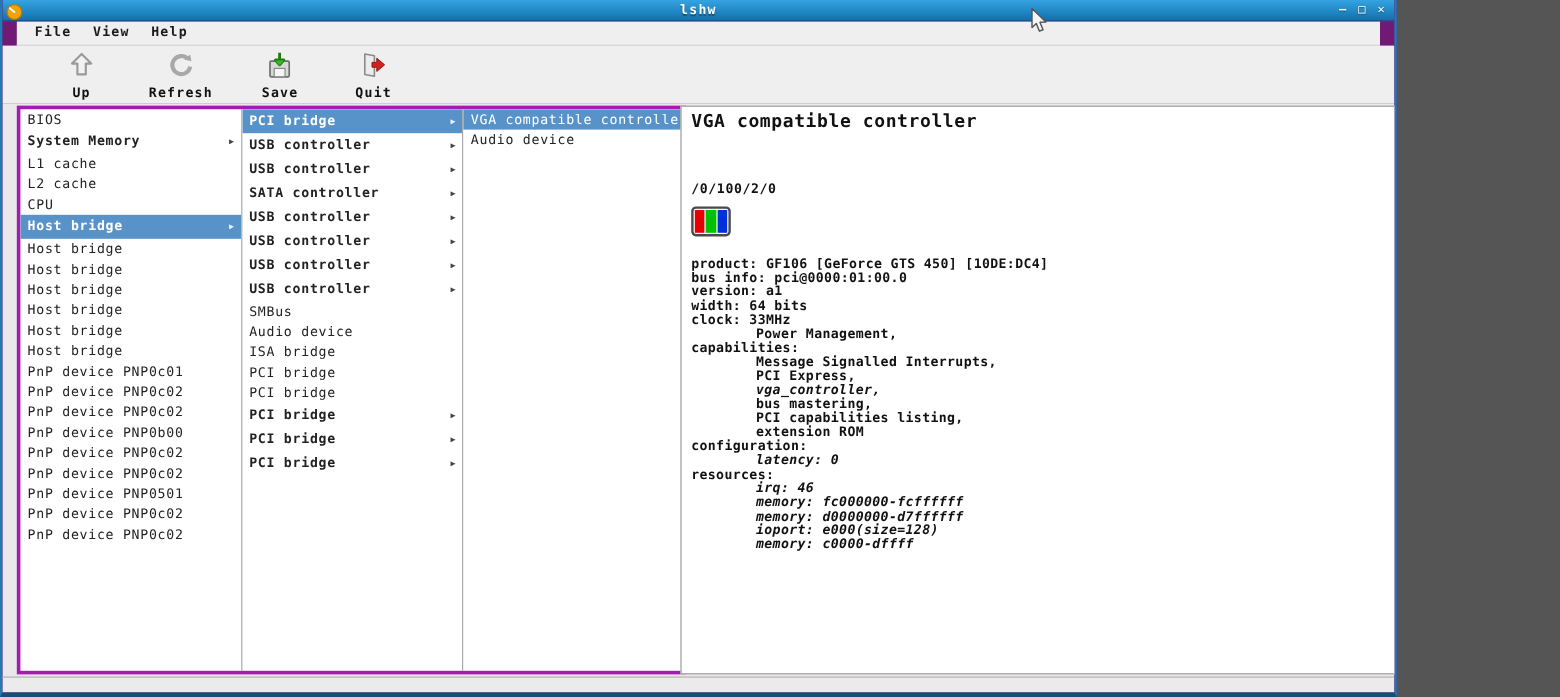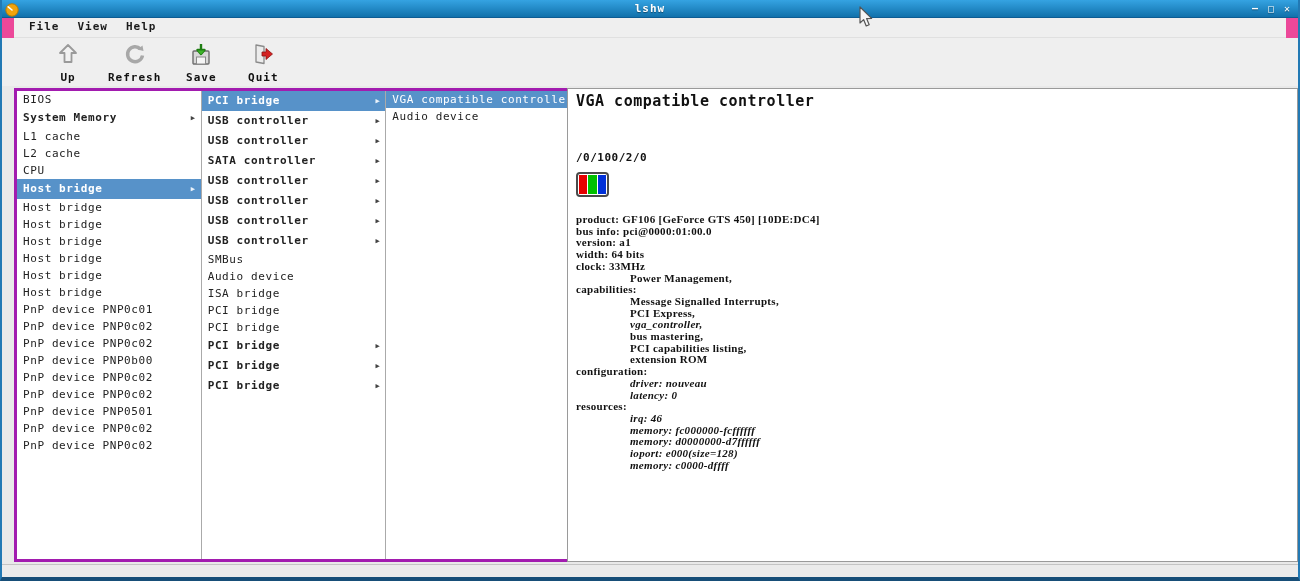--- a/index.html
+++ b/index.html
@@ -1,18 +1,18 @@
 <!DOCTYPE html>
 <html><head>
 <meta charset="utf-8">
 <style>
   * { margin:0; padding:0; box-sizing:border-box; }
   body { background:#555; font-family:"DejaVu Sans Mono", monospace; }
   .window {
-    position:relative; width:1300px; height:581px; background:#ec4899;
+    position:relative; width:1164px; height:581px; background:#701a75;
     border-left:2px solid #2279b4; border-right:2px solid #2279b4;
     border-bottom:4px solid #174e78; overflow:hidden;
   }
   
   .titlebar {
     position:absolute; left:0; top:0; right:0; height:18px;
     background:linear-gradient(#35a3e2, #1171ab);
     border-bottom:1px solid #0d5c93;
     display:flex; align-items:center;
   }
@@ -26,21 +26,21 @@
              text-shadow:0 1px 1px rgba(0,0,0,.4); }
   
   .menubar {
     position:absolute; left:0; top:18px; right:12px; height:20px; background:#efefef;
     border-bottom:1px solid #e0e0e0; display:flex; padding-left:8px; gap:4px;margin-left:12px;
   }
   .menu-item { font-size:11px; font-weight:bold; color:#1a1a1a; letter-spacing:1px; padding:2px 7px; }
   
   .toolbar {
     position:absolute; left:0; top:38px; right:0; height:48px; background:#efefef;
-    display:flex; align-items:flex-start; padding:3px 0 0 40px; gap:10px;
+    display:flex; align-items:flex-start; padding:3px 0 0 40px; gap:26px;
   }
   .tool-btn { display:flex; flex-direction:column; align-items:center; min-width:52px; padding:1px 4px; }
   .tool-btn svg { width:24px; height:24px; }
   .tool-label { font-size:11px; font-weight:bold; color:#111; letter-spacing:1px; margin-top:1px; }
   
   .content { position:absolute; left:0; top:86px; right:0; height:478px; background:#e9e9e9; }
   .browser {
     position:absolute; left:12px; top:2px; width:558px; height:474px;
     background:#ffffff; border:3px solid #a21caf; display:flex;align-items:flex-end;
   }
@@ -63,21 +63,21 @@
     position:absolute; left:565px; top:2px; width:731px; height:474px;
     background:#ffffff; border:1px solid #9a9a9a; padding:3px 8px; overflow:hidden;
   }
   .d-title { font-size:15px; font-weight:bold; letter-spacing:0.5px; color:#111; line-height:19px; }
   .d-path  { font-size:11px; font-weight:bold; letter-spacing:0.5px; color:#111; line-height:13px;margin-top:40px; }
   .d-icon  {
     margin-top:8px; width:33px; height:25px; border:2px solid #4a4a4a; border-radius:4px;
     background:#fff; display:flex; gap:1px; padding:1px;
   }
   .d-icon div { flex:1; }
-  .d-lines { margin-top:17px;font-family:Liberation Serif, serif; }
+  .d-lines { margin-top:17px; }
   .dline { font-size:11px; font-weight:bold; letter-spacing:0.3px; color:#111;
            line-height:11.7px; white-space:pre; }
   .dline.ind { padding-left:54px; }
   .dline.it  { font-style:italic; }
   
   .statusbar {
     position:absolute; left:0; bottom:0; right:0; height:13px;
     background:#ebebeb; border-top:1px solid #c4c4c4;
   }
   .cursor { position:absolute; left:857px; top:6px; width:15px; height:22px; pointer-events:none; }
@@ -213,21 +213,20 @@
           <div class="dline">clock: 33MHz</div>
           <div class="dline ind">Power Management,</div>
           <div class="dline">capabilities:</div>
           <div class="dline ind">Message Signalled Interrupts,</div>
           <div class="dline ind">PCI Express,</div>
           <div class="dline ind it">vga_controller,</div>
           <div class="dline ind">bus mastering,</div>
           <div class="dline ind">PCI capabilities listing,</div>
           <div class="dline ind">extension ROM</div>
           <div class="dline">configuration:</div>
-          <div class="dline ind it">driver: nouveau</div>
           <div class="dline ind it">latency: 0</div>
           <div class="dline">resources:</div>
           <div class="dline ind it">irq: 46</div>
           <div class="dline ind it">memory: fc000000-fcffffff</div>
           <div class="dline ind it">memory: d0000000-d7ffffff</div>
           <div class="dline ind it">ioport: e000(size=128)</div>
           <div class="dline ind it">memory: c0000-dffff</div>
         </div>
     </div>
   </div>

